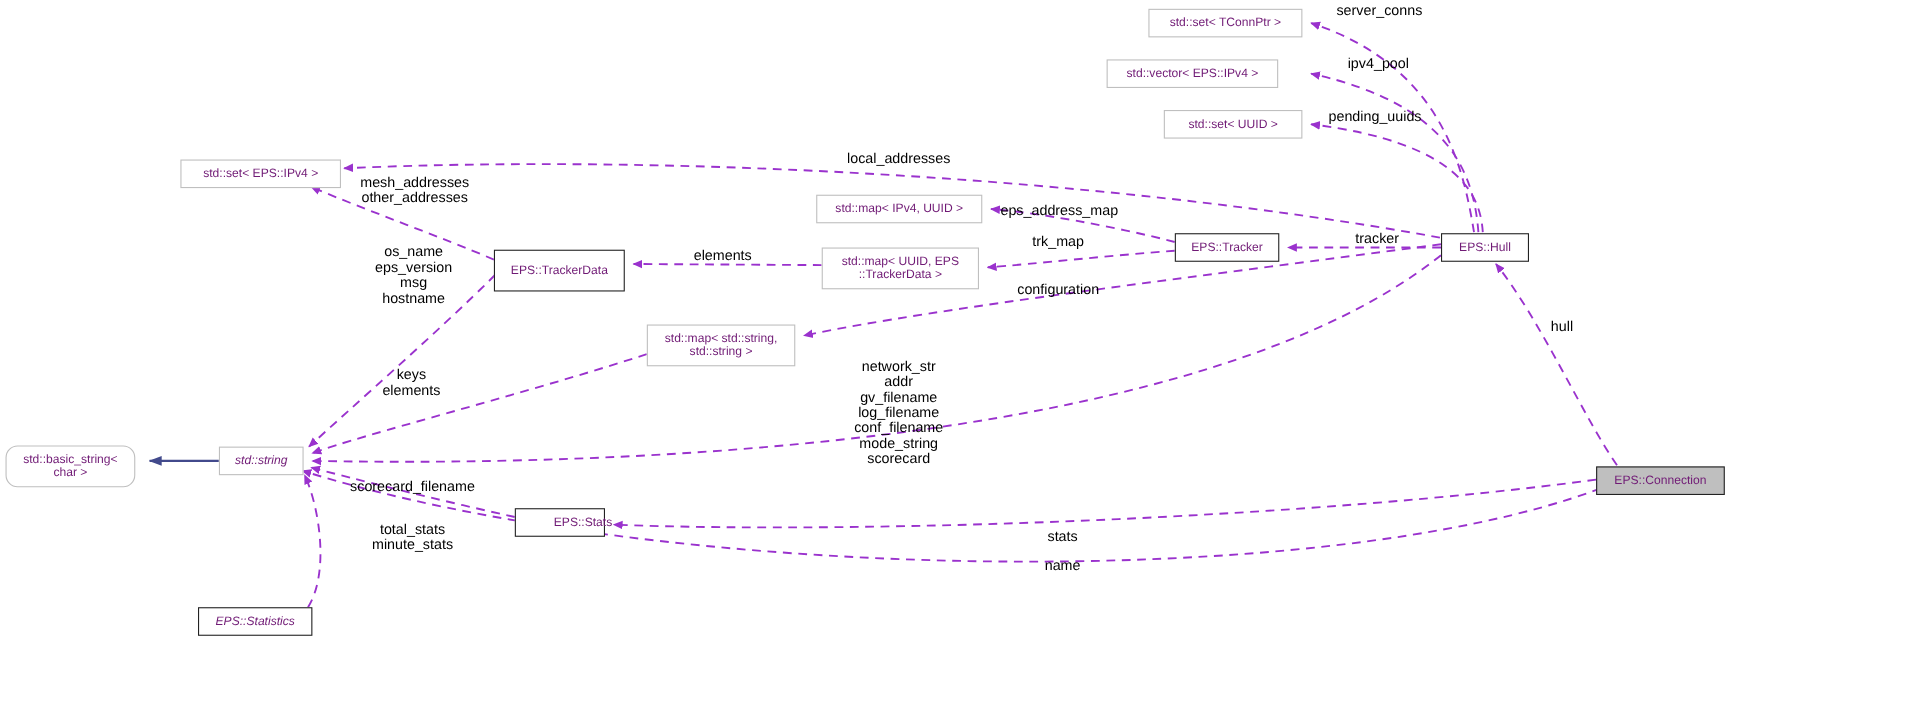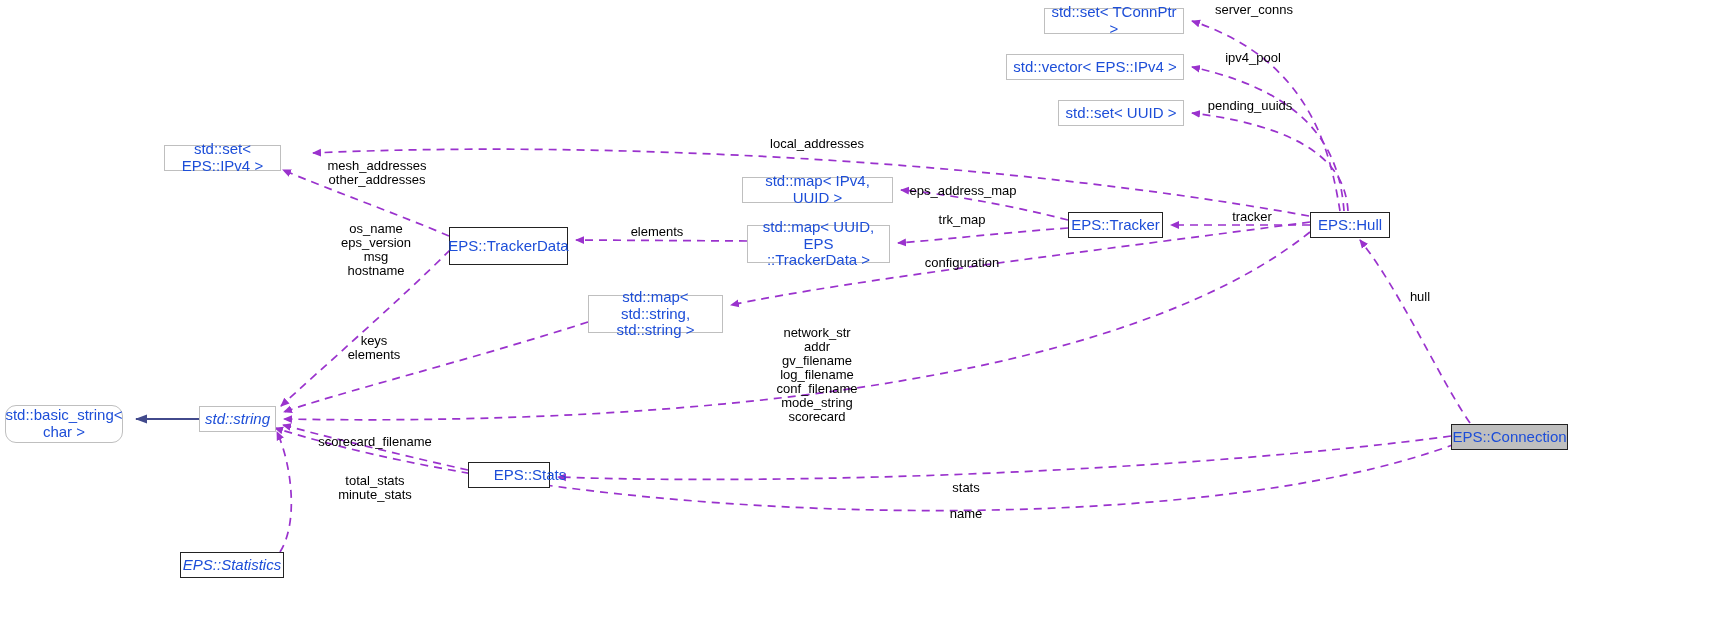--- a/index.html
+++ b/index.html
@@ -24,22 +24,22 @@
     height: 644px;
     pointer-events: none;
   }
   .node {
     position: absolute;
     box-sizing: border-box;
     display: flex;
     align-items: center;
     justify-content: center;
     text-align: center;
-    font-size: 15px;
-    color: #1d4ed8;
+    font-size: 11px;
+    color: #701a75;
     line-height: 1.12;
     white-space: pre-line;
     background: #ffffff;
     border: 1px solid #bfbfbf;
     padding: 1px 6px;
   }
   .node.strong {
     border: 1.6px solid #222222;
   }
   .node.current {
@@ -110,25 +110,25 @@
       <path d="M1470,423 C1440,380 1400,290 1360,240"></path>
     </g>
 
     <g stroke="#424a8c" stroke-width="2" fill="none" marker-end="url(#ahI)">
       <path d="M199,419 L136,419"></path>
     </g>
   </svg>
 
   <div class="node" style="left:1044px;top:8px;width:140px;height:26px;">std::set&lt; TConnPtr &gt;</div>
 
-  <div class="node" style="left:1006px;top:54px;width:178px;height:26px;">std::vector&lt; EPS::IPv4 &gt;</div>
+  <div class="node" style="left:1006px;top:54px;width:156px;height:26px;">std::vector&lt; EPS::IPv4 &gt;</div>
 
   <div class="node" style="left:1058px;top:100px;width:126px;height:26px;">std::set&lt; UUID &gt;</div>
 
-  <div class="node" style="left:164px;top:145px;width:117px;height:26px;">std::set&lt; EPS::IPv4 &gt;</div>
+  <div class="node" style="left:164px;top:145px;width:146px;height:26px;">std::set&lt; EPS::IPv4 &gt;</div>
 
   <div class="node" style="left:742px;top:177px;width:151px;height:26px;">std::map&lt; IPv4, UUID &gt;</div>
 
   <div class="node strong" style="left:1068px;top:212px;width:95px;height:26px;">EPS::Tracker</div>
 
   <div class="node strong" style="left:1310px;top:212px;width:80px;height:26px;">EPS::Hull</div>
 
   <div class="node strong" style="left:449px;top:227px;width:119px;height:38px;">EPS::TrackerData</div>
 
   <div class="node" style="left:747px;top:225px;width:143px;height:38px;">std::map&lt; UUID, EPS

